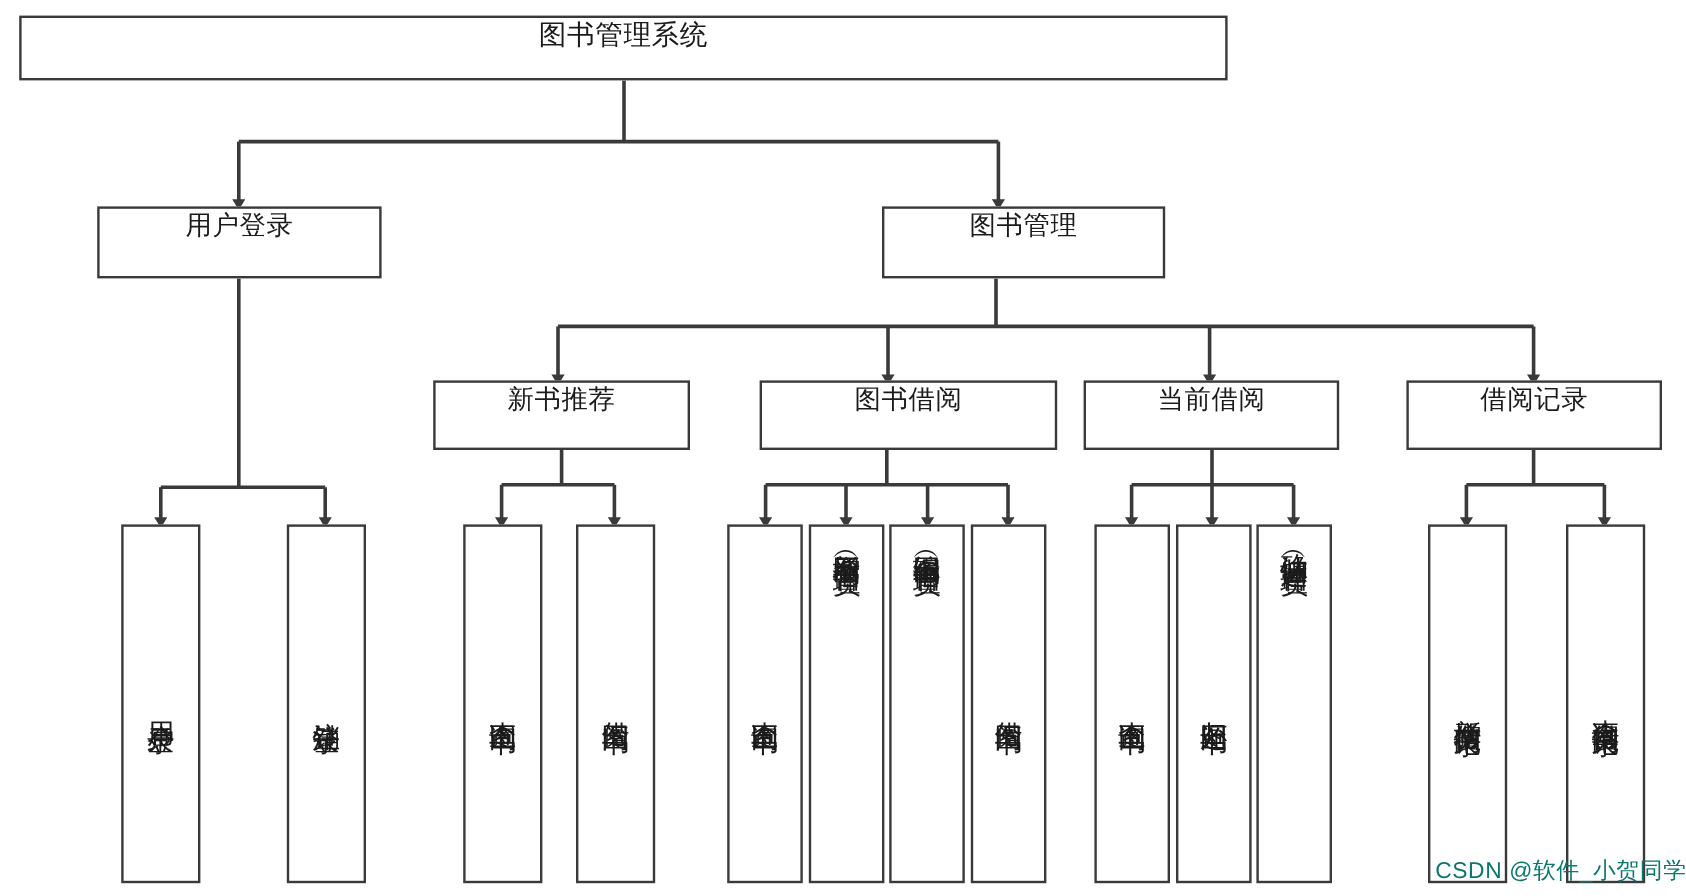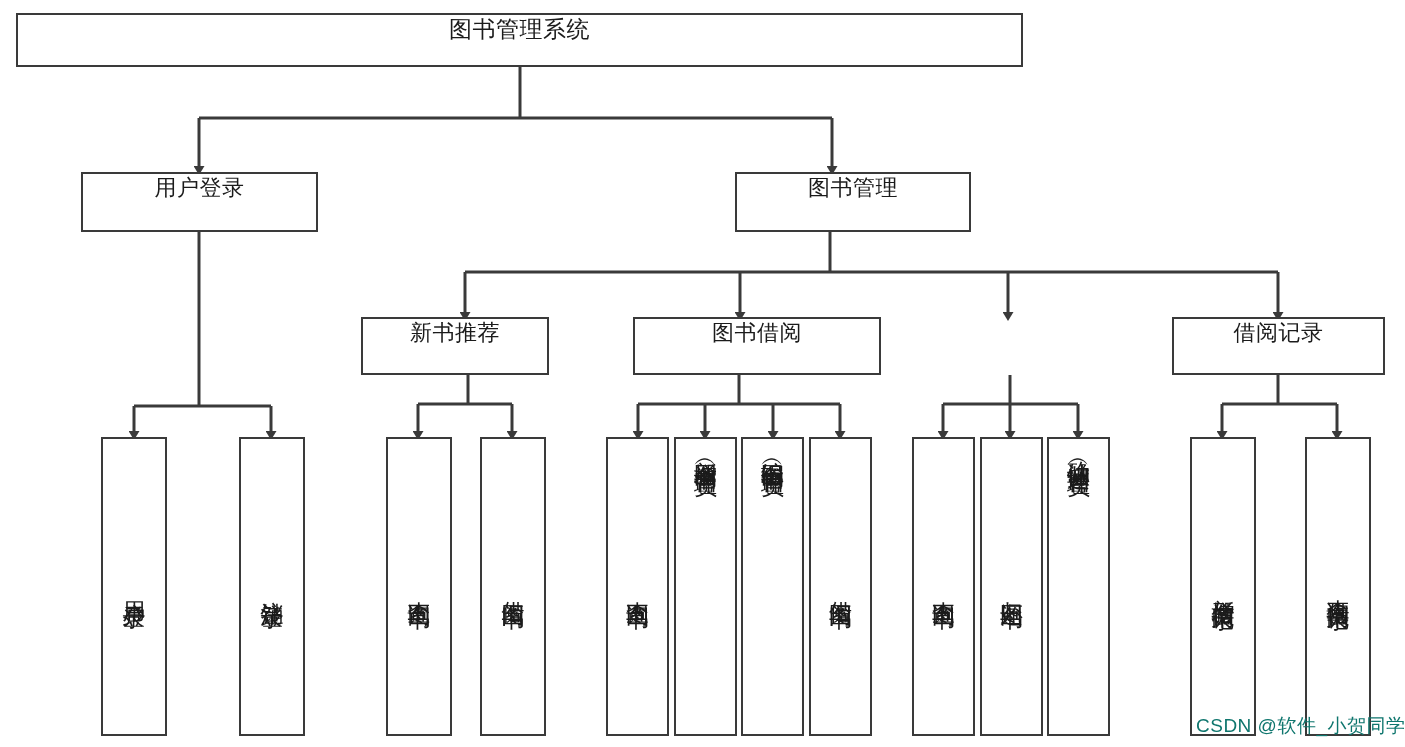--- a/index.html
+++ b/index.html
@@ -135,26 +135,29 @@
     <span class="label">图书管理系统</span>
   </div>
 
   <div class="node horiz" style="left:81px; top:172px; width:237px; height:60px;">
     <span class="label">用户登录</span>
   </div>
   <div class="node horiz" style="left:712px; top:172px; width:236px; height:60px;margin-left:23px;">
     <span class="label">图书管理</span>
   </div>
 
-  <div class="node horiz" style="left:361px; top:317px; width:188px; height:58px;">
+  <div class="node horiz" style="left:361px; top:317px; width:214px; height:58px;">
     <span class="label">新书推荐</span>
   </div>
   <div class="node horiz" style="left:633px; top:317px; width:248px; height:58px;">
     <span class="label">图书借阅</span>
   </div>
+  <div class="node horiz" style="left:903px; top:317px; width:213px; height:58px;">
+    <span class="label">当前借阅</span>
+  </div>
   <div class="node horiz" style="left:1172px; top:317px; width:213px; height:58px;">
     <span class="label">借阅记录</span>
   </div>
 
   <div class="node vert centered" style="left:101px; top:437px; width:66px; height:299px;">
     <span class="label">用户登录</span>
   </div>
   <div class="node vert centered" style="left:239px; top:437px; width:66px; height:299px;">
     <span class="label">注销登录</span>
   </div>

